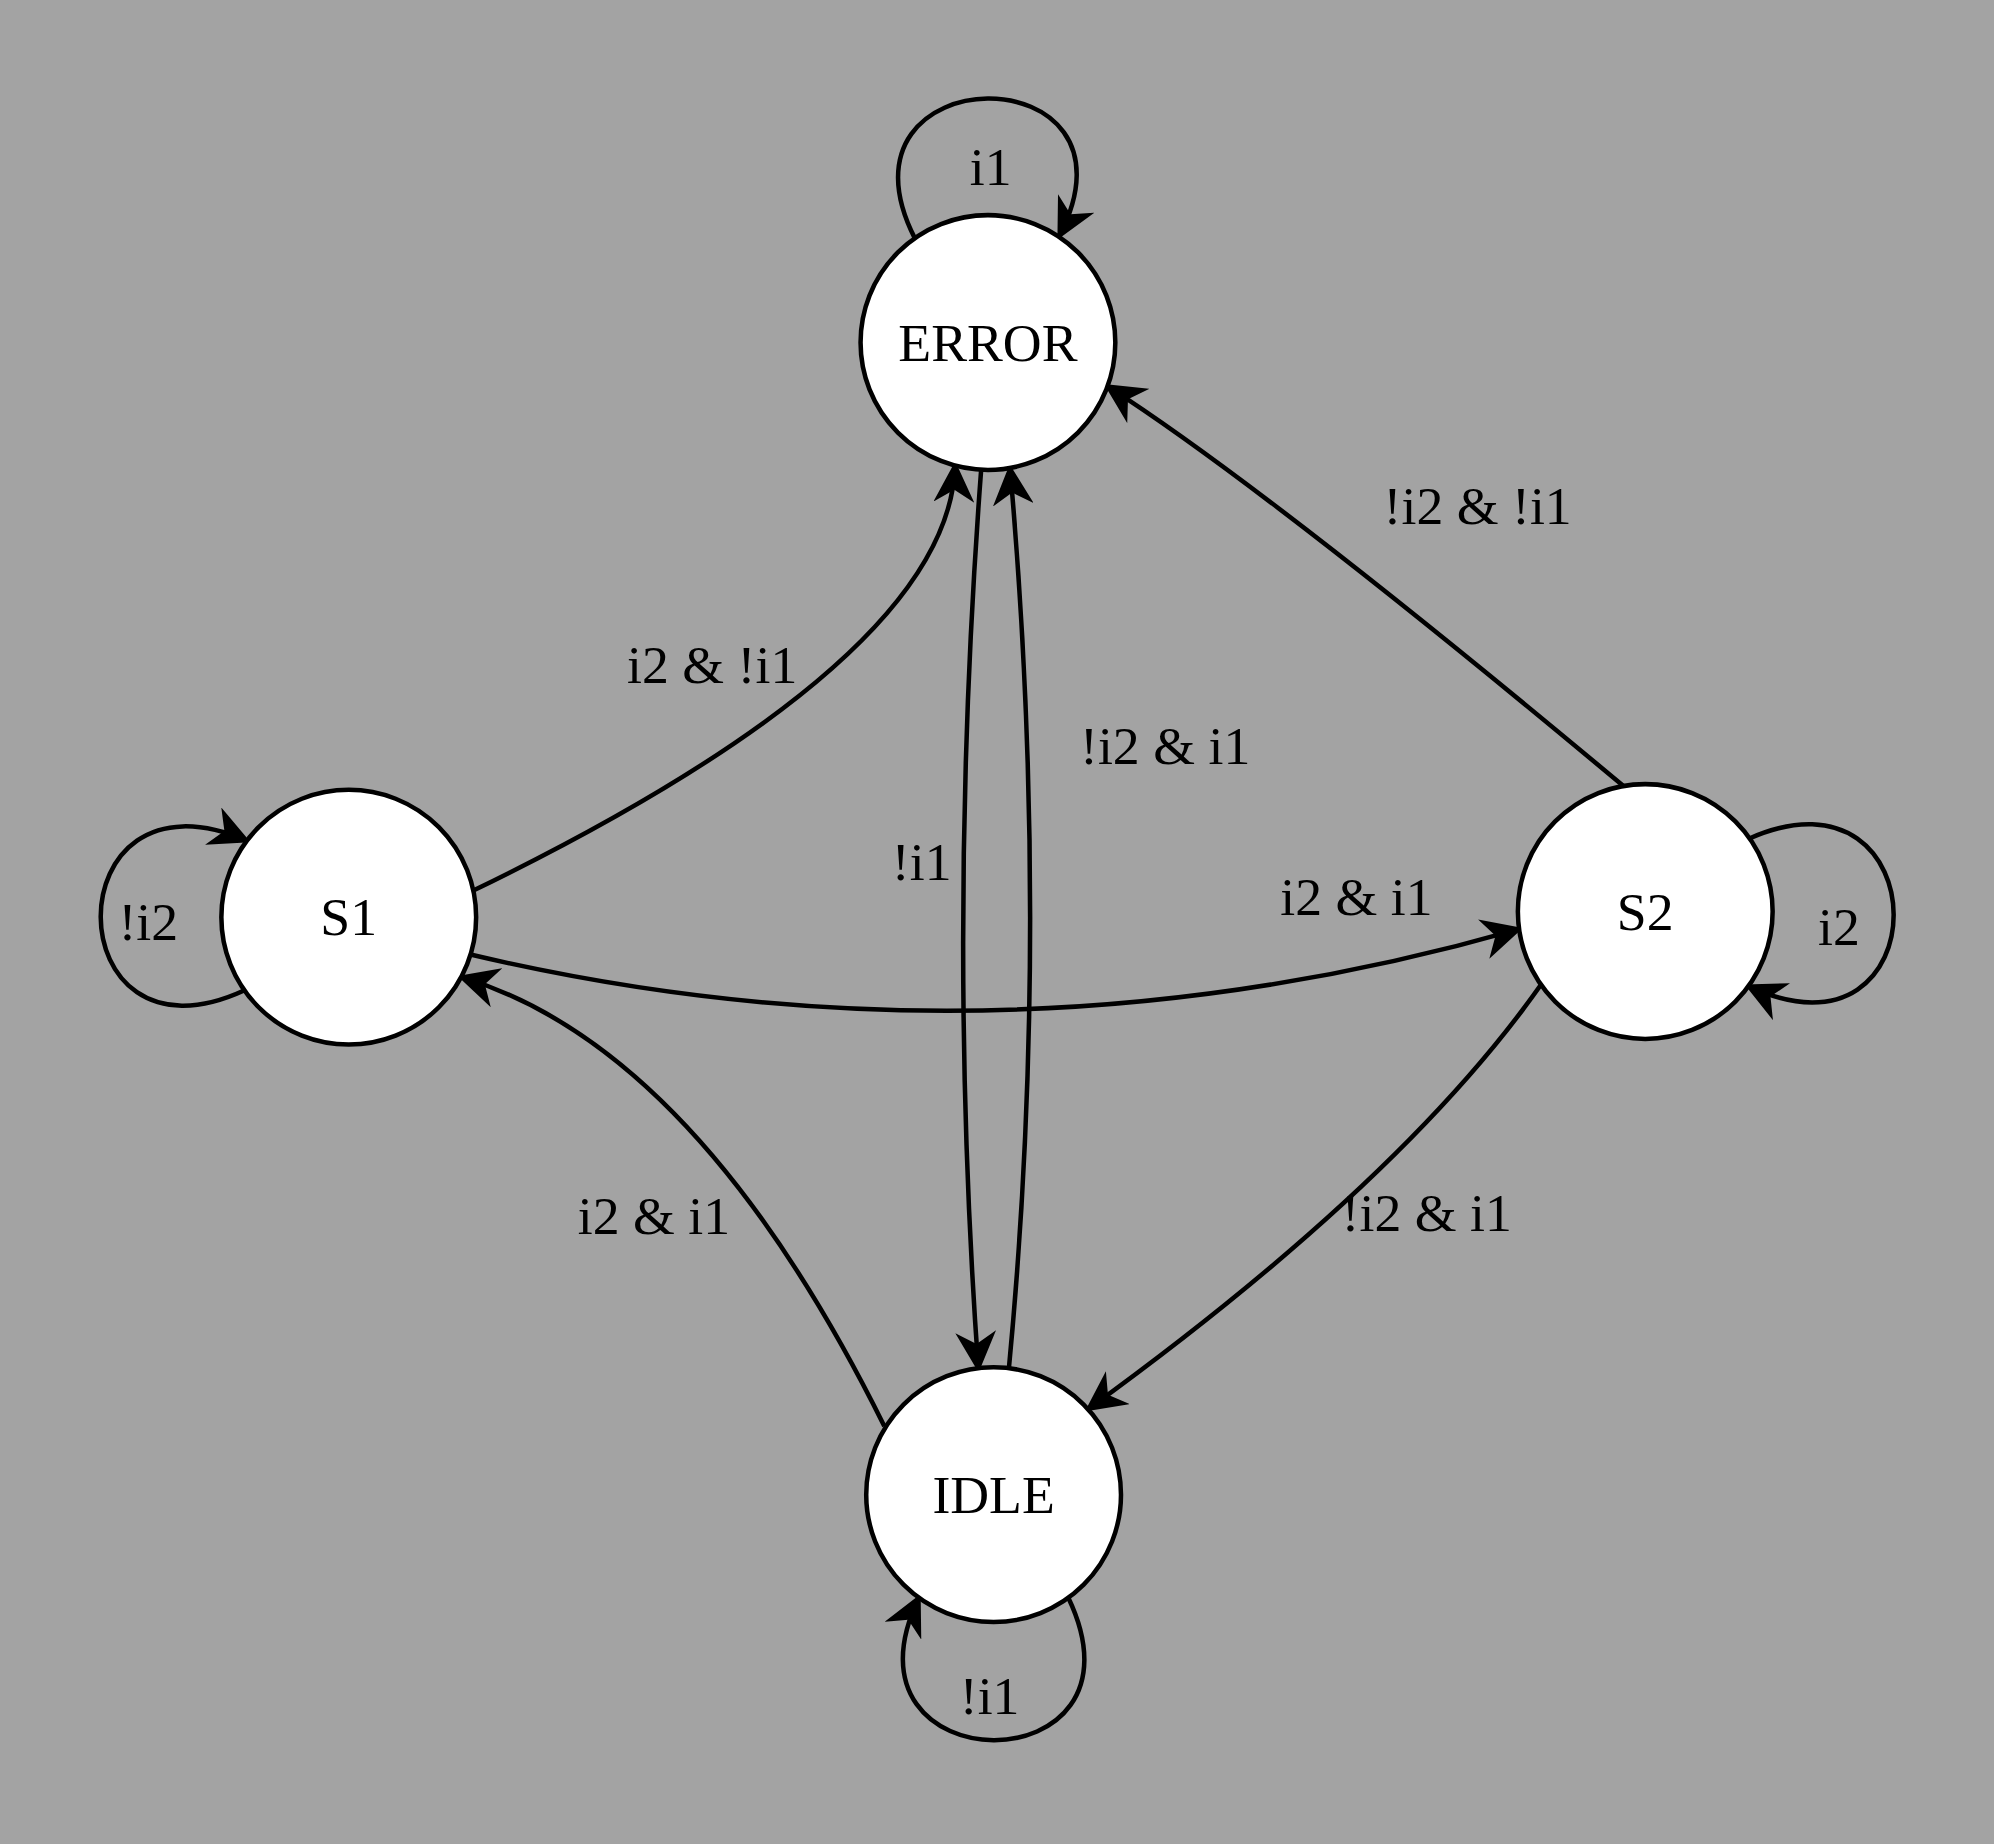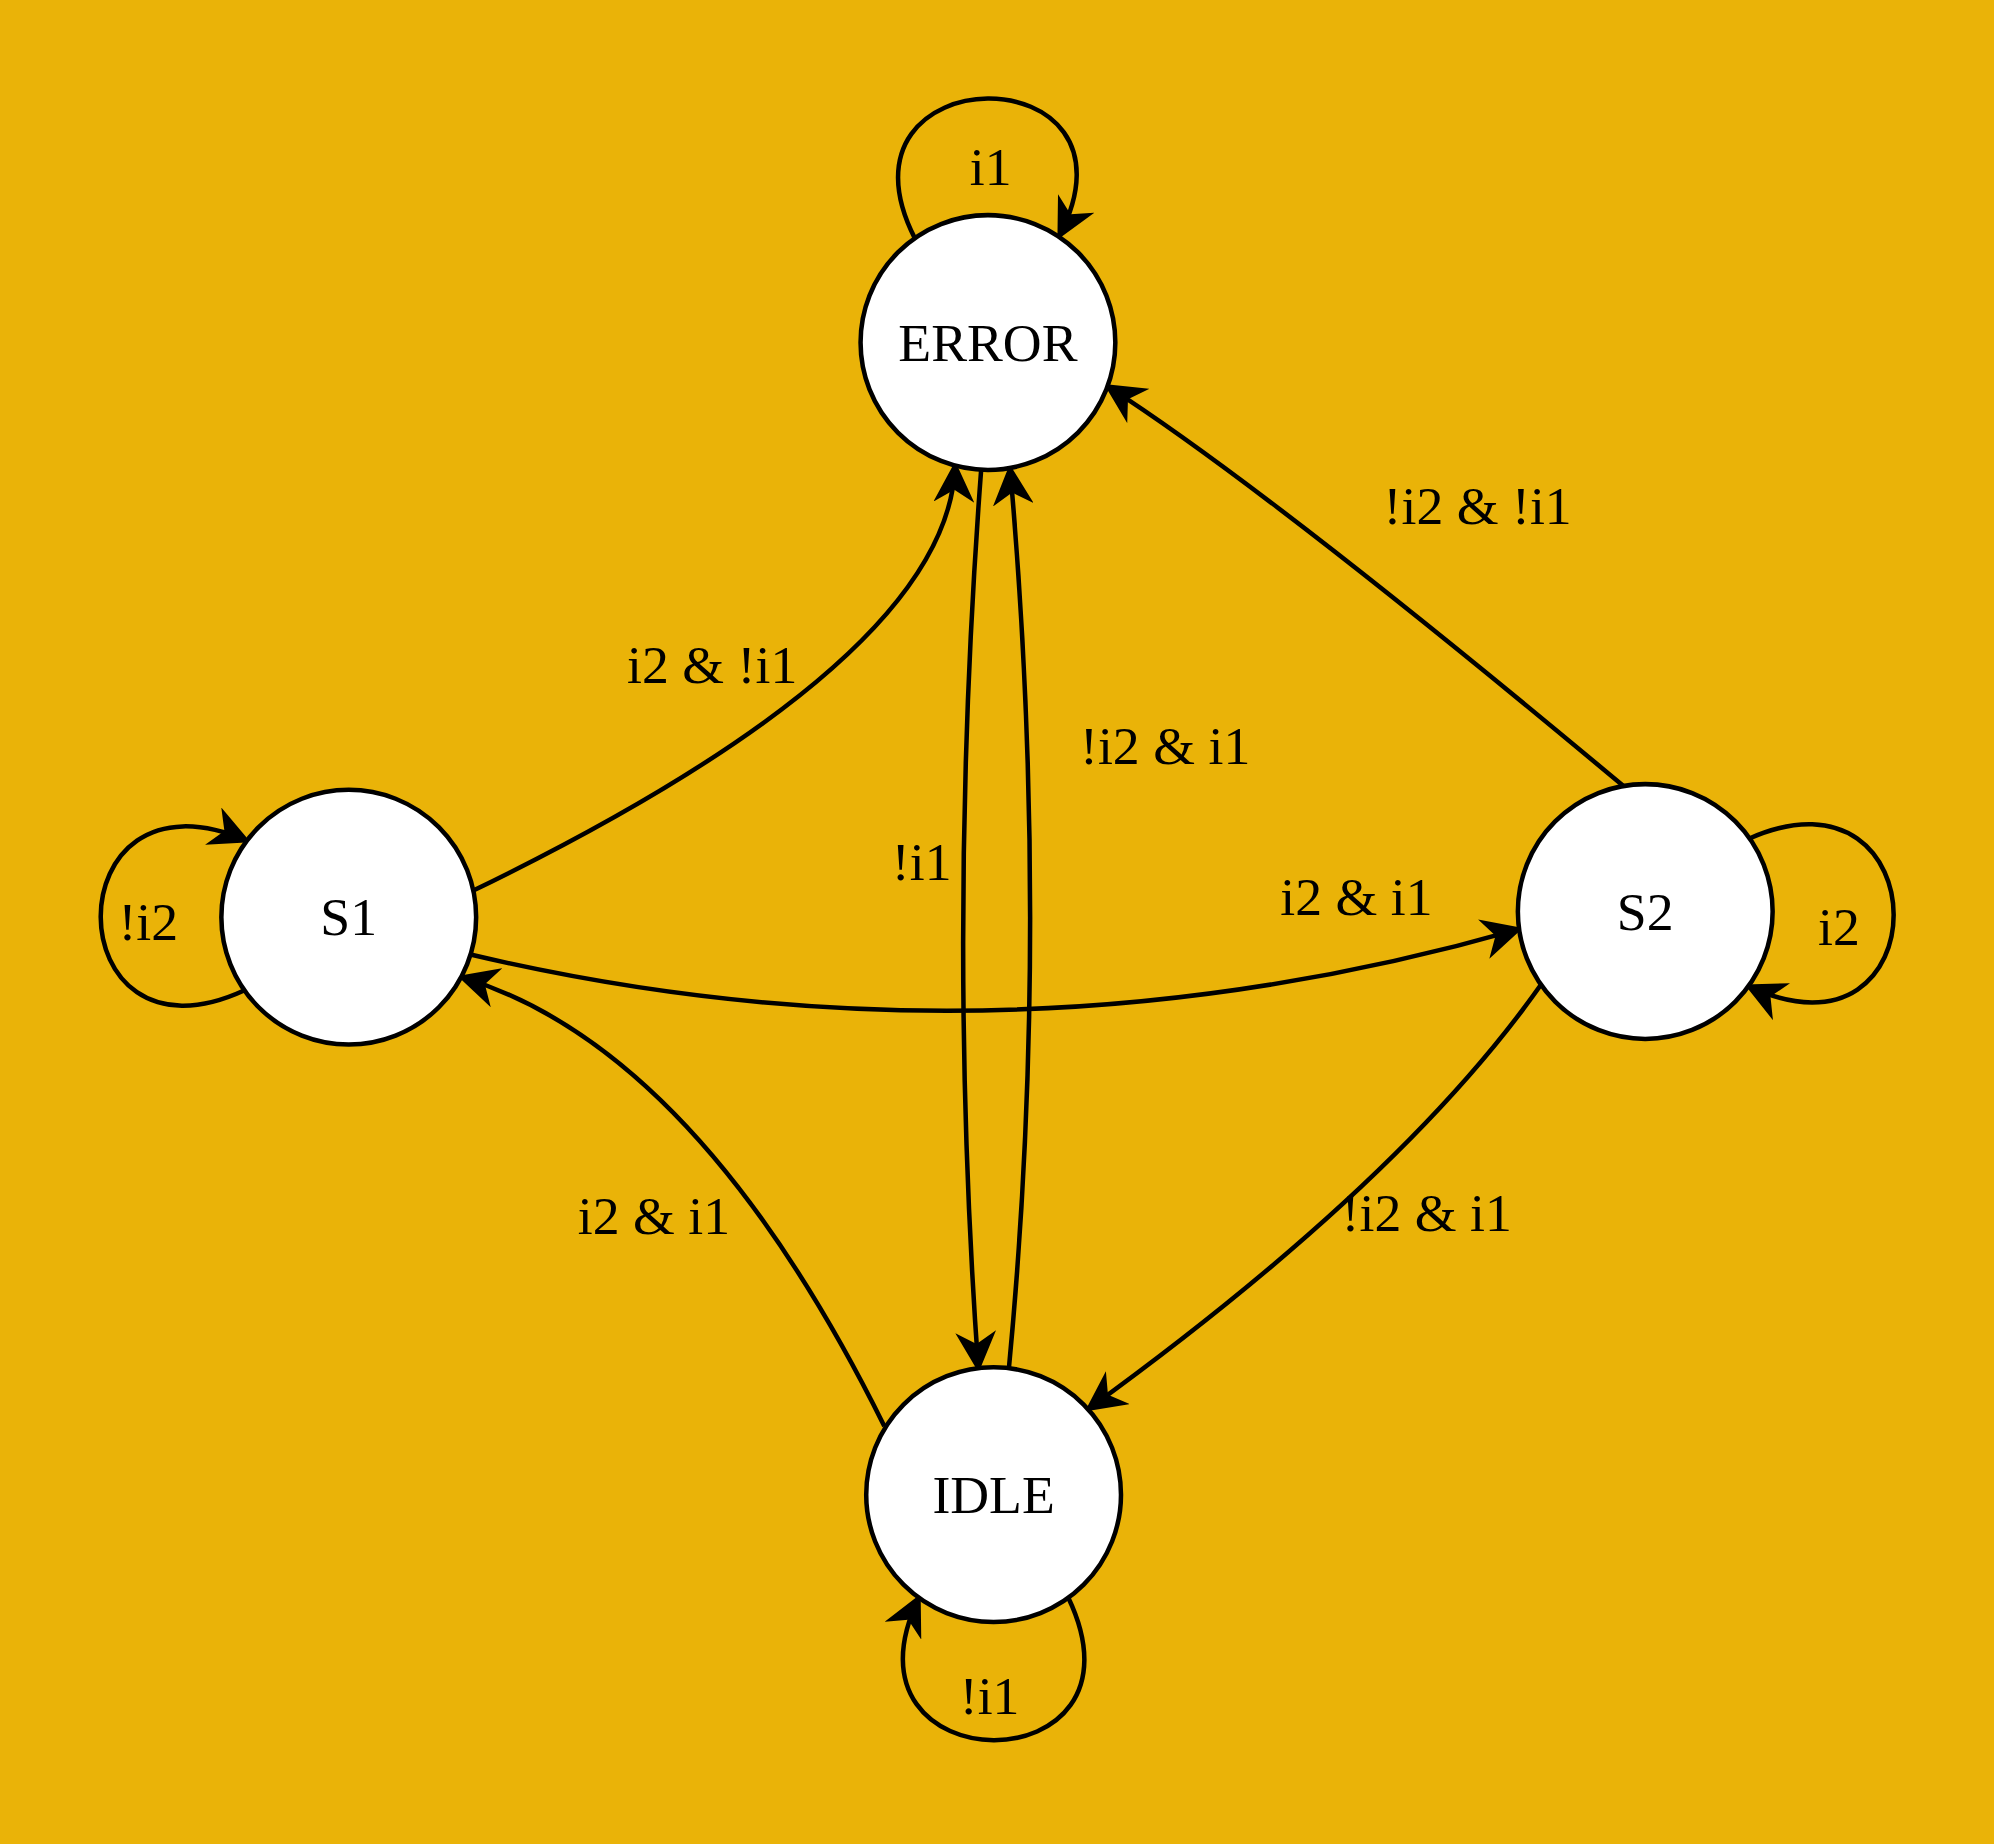--- a/index.html
+++ b/index.html
@@ -8,21 +8,21 @@
     background: #ffffff;
     width: 100%;
     height: 100%;
   }
   .diagram-wrap {
     width: 100%;
     height: 100vh;
     display: flex;
     align-items: flex-start;
     justify-content: center;
-    background: #eab308;
+    background: #a3a3a3;
   }
   svg {
     width: 100%;
     height: auto;
     max-height: 100vh;
     display: block;
   }
   .state-circle {
     fill: #ffffff;
     stroke: #000000;

